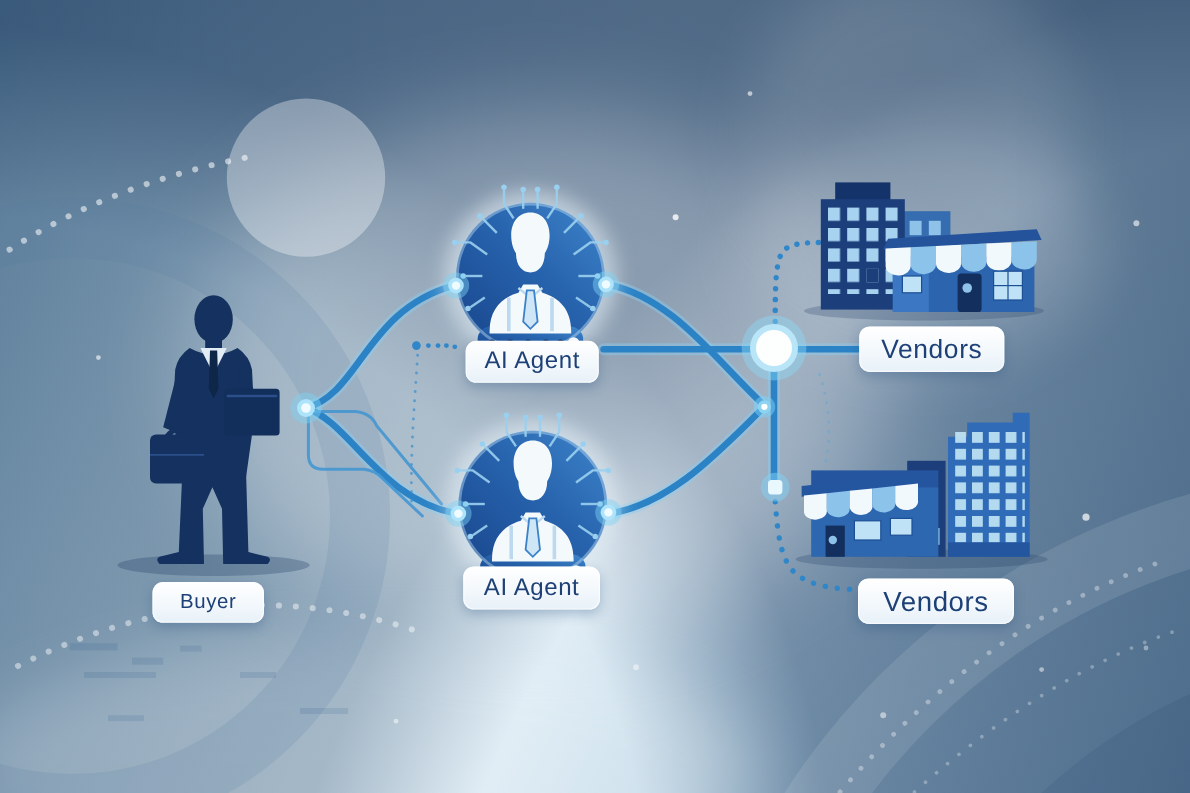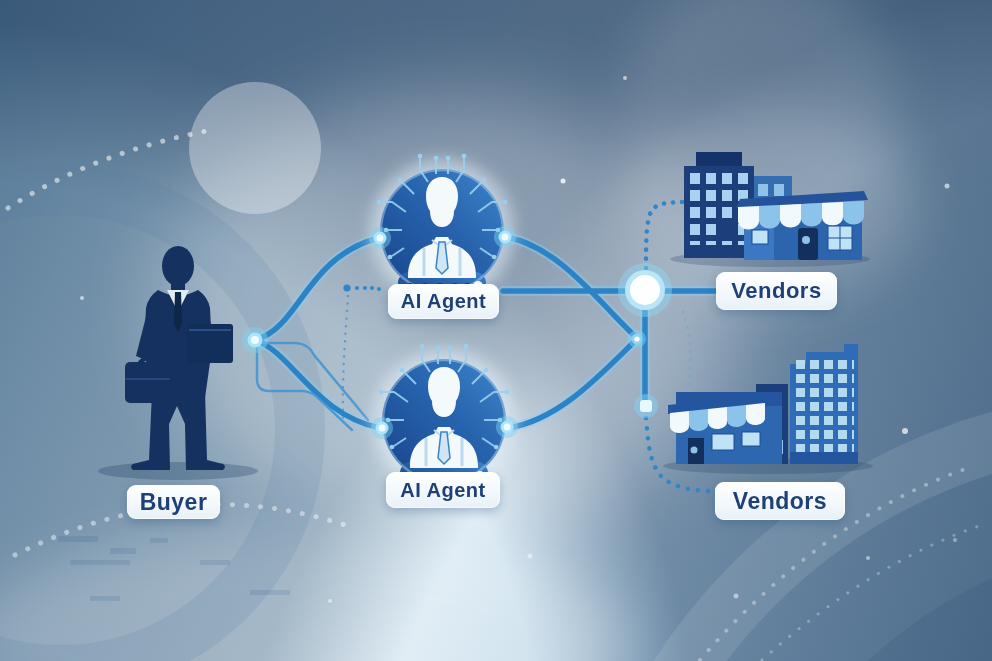--- a/index.html
+++ b/index.html
@@ -11,24 +11,24 @@
     position:absolute;inset:0;
     background:
       radial-gradient(circle at -60px 780px, rgba(23,52,90,0) 46%, rgba(23,52,90,.45) 58%, rgba(20,46,80,.55) 100%),
       radial-gradient(circle at 1280px 1020px, rgba(40,75,108,0) 58%, rgba(40,75,108,.42) 66%, rgba(34,66,98,.5) 100%),
       linear-gradient(115deg,#8eb2cb 0%,#b4cfe1 18%,#d6e7f1 42%,#d9e9f3 55%,#b3cfe1 74%,#86abc6 100%);
   }
   svg{position:absolute;inset:0;}
   .label{
     position:absolute;display:flex;align-items:center;justify-content:center;
     background:linear-gradient(180deg,#ffffff 0%,#f3f8fc 55%,#e7f1f8 100%);
-    border-radius:9px;color:#1d4076;font-weight:700;letter-spacing:.5px;
+    border-radius:9px;color:#1d4076;font-weight:400;letter-spacing:.5px;
     box-shadow:0 4px 10px rgba(40,80,130,.30), inset 0 0 0 1px rgba(255,255,255,.65);
   }
-  #label-buyer   {left:127px;top:485px;width:93px; height:34px;font-size:23px;}
+  #label-buyer   {left:127px;top:485px;width:93px; height:34px;font-size:17px;}
   #label-agent1  {left:388px;top:284px;width:111px;height:35px;font-size:20px;}
   #label-agent2  {left:386px;top:472px;width:114px;height:36px;font-size:20px;}
   #label-vendors1{left:716px;top:272px;width:121px;height:38px;font-size:22px;}
   #label-vendors2{left:715px;top:482px;width:130px;height:38px;font-size:23px;}
 </style>
 </head>
 <body>
 
 <div class="stage">
   <div class="bg"></div>

